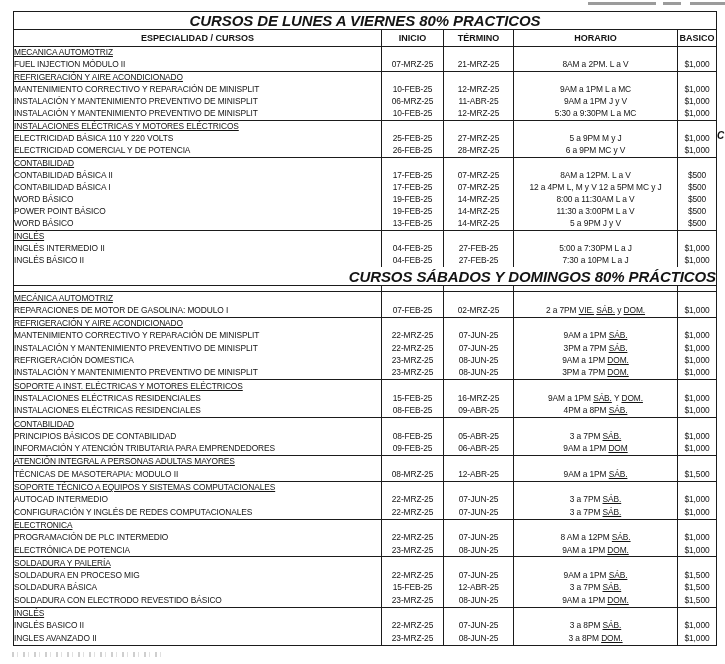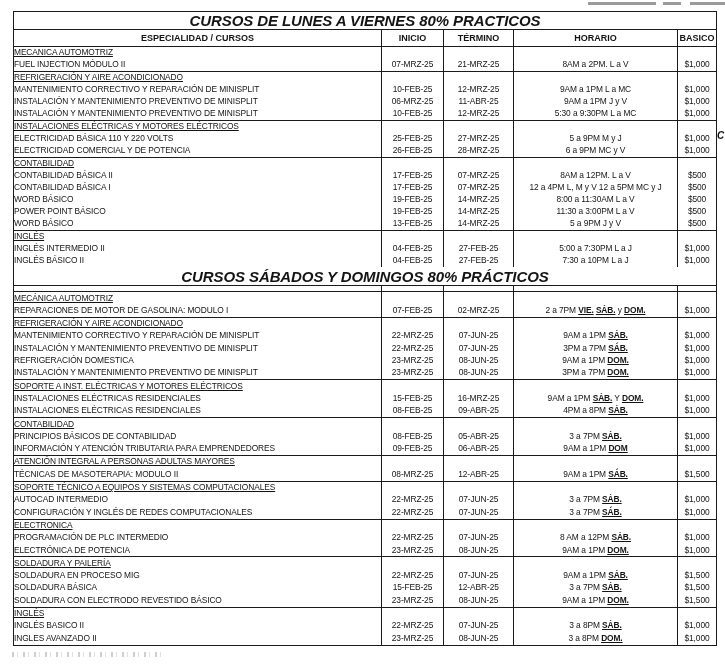--- a/index.html
+++ b/index.html
@@ -19,37 +19,37 @@
     padding:0;margin:0;font-size:8.4px;line-height:1.15;
     color:#141414;white-space:nowrap;overflow:hidden;
     letter-spacing:-0.1px;font-weight:normal;vertical-align:middle;
   }
   .c1,.c2,.c3,.c4{border-left:1px solid #1b1b1b;}
   tr.caption-row td{
     font-weight:bold;font-style:italic;text-align:center;font-size:15px;
     border-bottom:1.4px solid #1b1b1b;
   }
   tr.h14 td{height:14px;}
-  tr.h18 td{height:18px;}
+  tr.h18 td{height:18px;text-align:right;}
   tr.header-row th{
     font-weight:bold;font-size:9px;text-align:center;height:16px;
     border-bottom:1.4px solid #1b1b1b;letter-spacing:0;
   }
   tr.spacer-row td{height:5px;border-bottom:1.4px solid #1b1b1b;}
   tr.category-row{border-top:1.4px solid #1b1b1b;margin-top:16px;}
   tr.rA td{height:12px;}
   tr.rB td{height:12.3px;}
   td.name{text-align:left;padding-left:3px;}
   td.cat-name{
     text-align:left;padding-left:3px;font-weight:bold;
     text-decoration:underline;text-underline-offset:1px;font-size:8.6px;
   }
   td.date,td.time{text-align:center;}
   td.cost{text-align:center;font-weight:bold;}
-  .day{font-weight:bold;text-decoration:underline;text-underline-offset:1px;}
+  .day{font-weight:normal;text-decoration:underline;text-underline-offset:1px;}
   
   .streak{position:absolute;top:2px;height:2.5px;background:#9b9b9b;}
   .streak.s1{left:588px;width:68px;}
   .streak.s2{left:663px;width:18px;}
   .streak.s3{left:690px;width:35px;}
   .smudge{
     position:absolute;left:12px;top:652px;width:150px;height:5px;opacity:.45;
     background:repeating-linear-gradient(90deg,
       rgba(60,60,60,.55) 0 2px, rgba(255,255,255,0) 2px 5px,
       rgba(60,60,60,.35) 5px 6px, rgba(255,255,255,0) 6px 11px);

